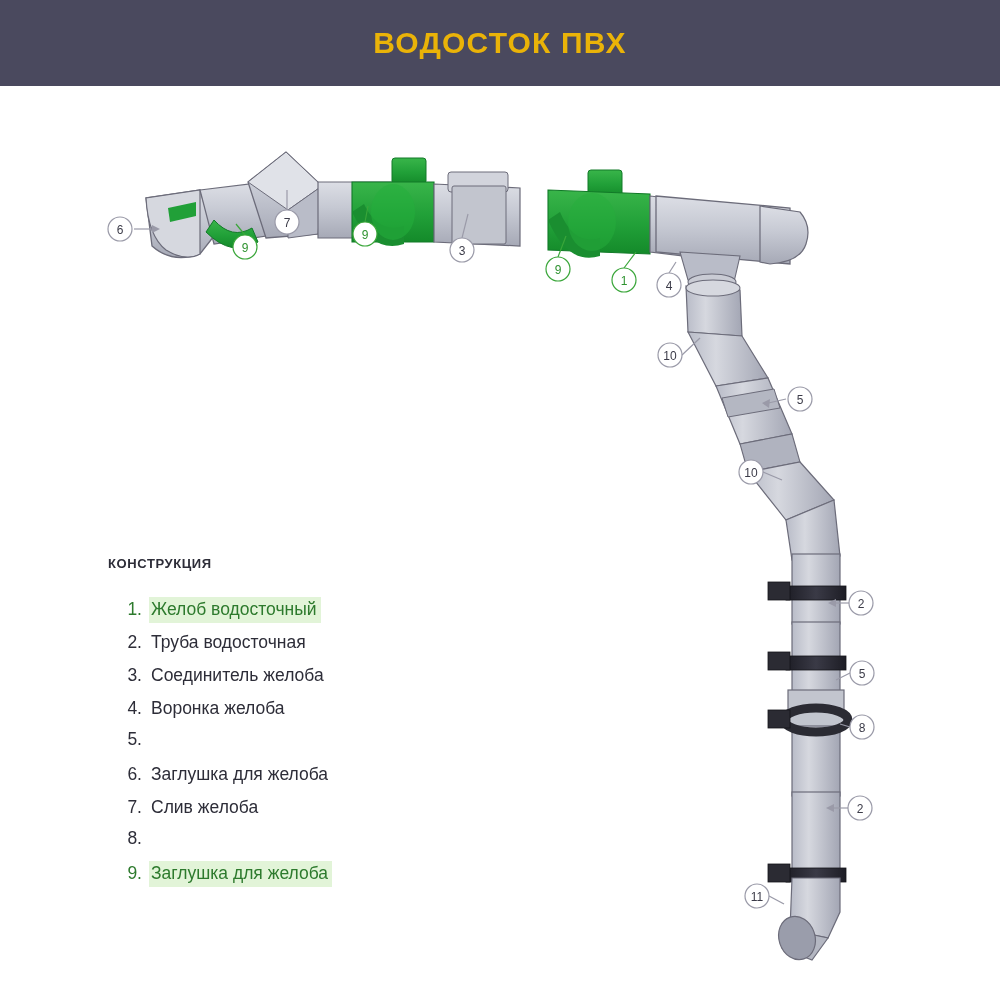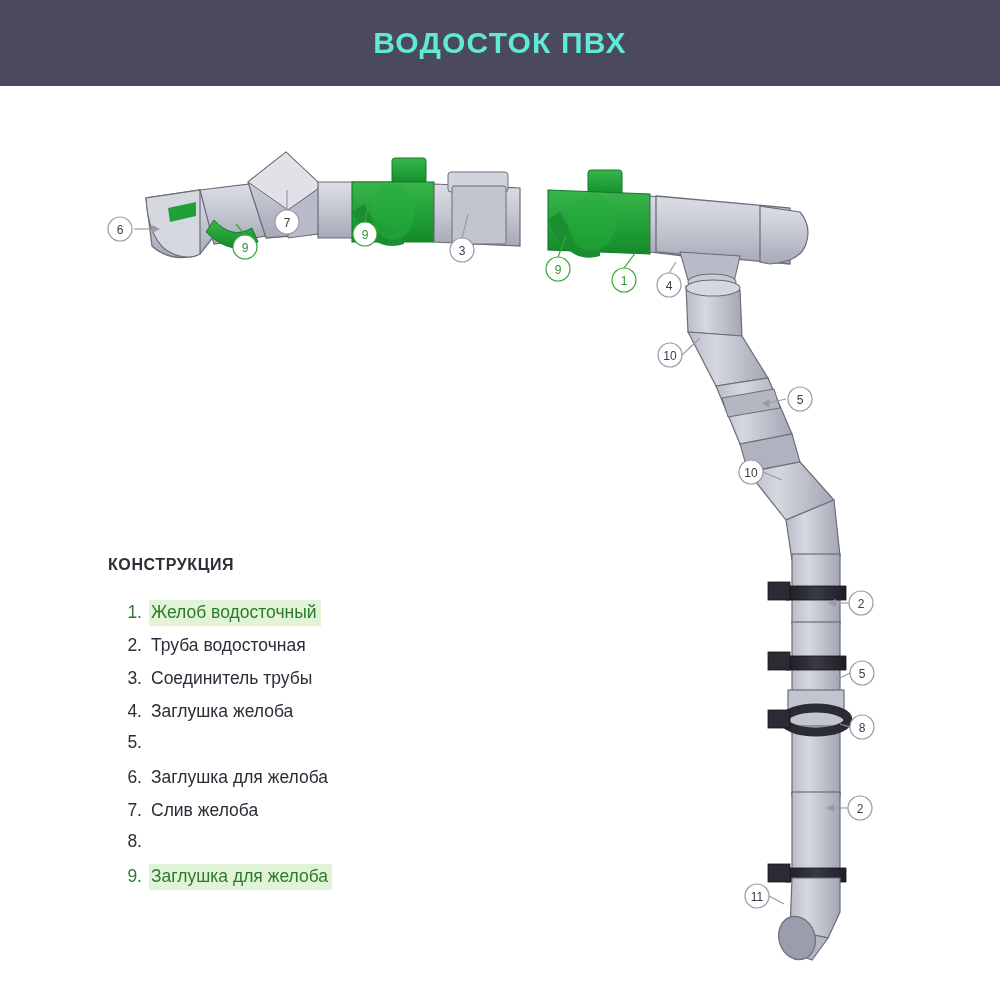--- a/index.html
+++ b/index.html
@@ -25,34 +25,34 @@
     left: 0;
     top: 0;
     width: 1000px;
     height: 86px;
     background: #4a495e;
     display: flex;
     align-items: center;
     justify-content: center;
   }
   .header-title {
-    color: #5eead4;
+    color: #eab308;
     font-size: 30px;
     font-weight: bold;
     letter-spacing: 1.2px;
     font-family: "Liberation Sans", sans-serif;
   }
   .legend {
     position: absolute;
     left: 108px;
     top: 556px;
     width: 420px;
   }
   .legend-title {
-    font-size: 16px;
+    font-size: 13px;
     font-weight: bold;
     color: #2d2d38;
     letter-spacing: 0.6px;
     margin-bottom: 26px;
   }
   .legend-list {
     list-style: none;
     margin: 0;
     padding: 0;
   }
@@ -355,25 +355,25 @@
         <li class="legend-item hl">
           <span class="legend-num">1.</span>
           <span class="legend-label">Желоб водосточный</span>
         </li>
         <li class="legend-item">
           <span class="legend-num">2.</span>
           <span class="legend-label">Труба водосточная</span>
         </li>
         <li class="legend-item">
           <span class="legend-num">3.</span>
-          <span class="legend-label">Соединитель трубы</span>
+          <span class="legend-label">Соединитель желоба</span>
         </li>
         <li class="legend-item">
           <span class="legend-num">4.</span>
-          <span class="legend-label">Заглушка желоба</span>
+          <span class="legend-label">Воронка желоба</span>
         </li>
         <li class="legend-item">
           <span class="legend-num">5.</span>
         </li>
         <li class="legend-item">
           <span class="legend-num">6.</span>
           <span class="legend-label">Заглушка для желоба</span>
         </li>
         <li class="legend-item">
           <span class="legend-num">7.</span>

